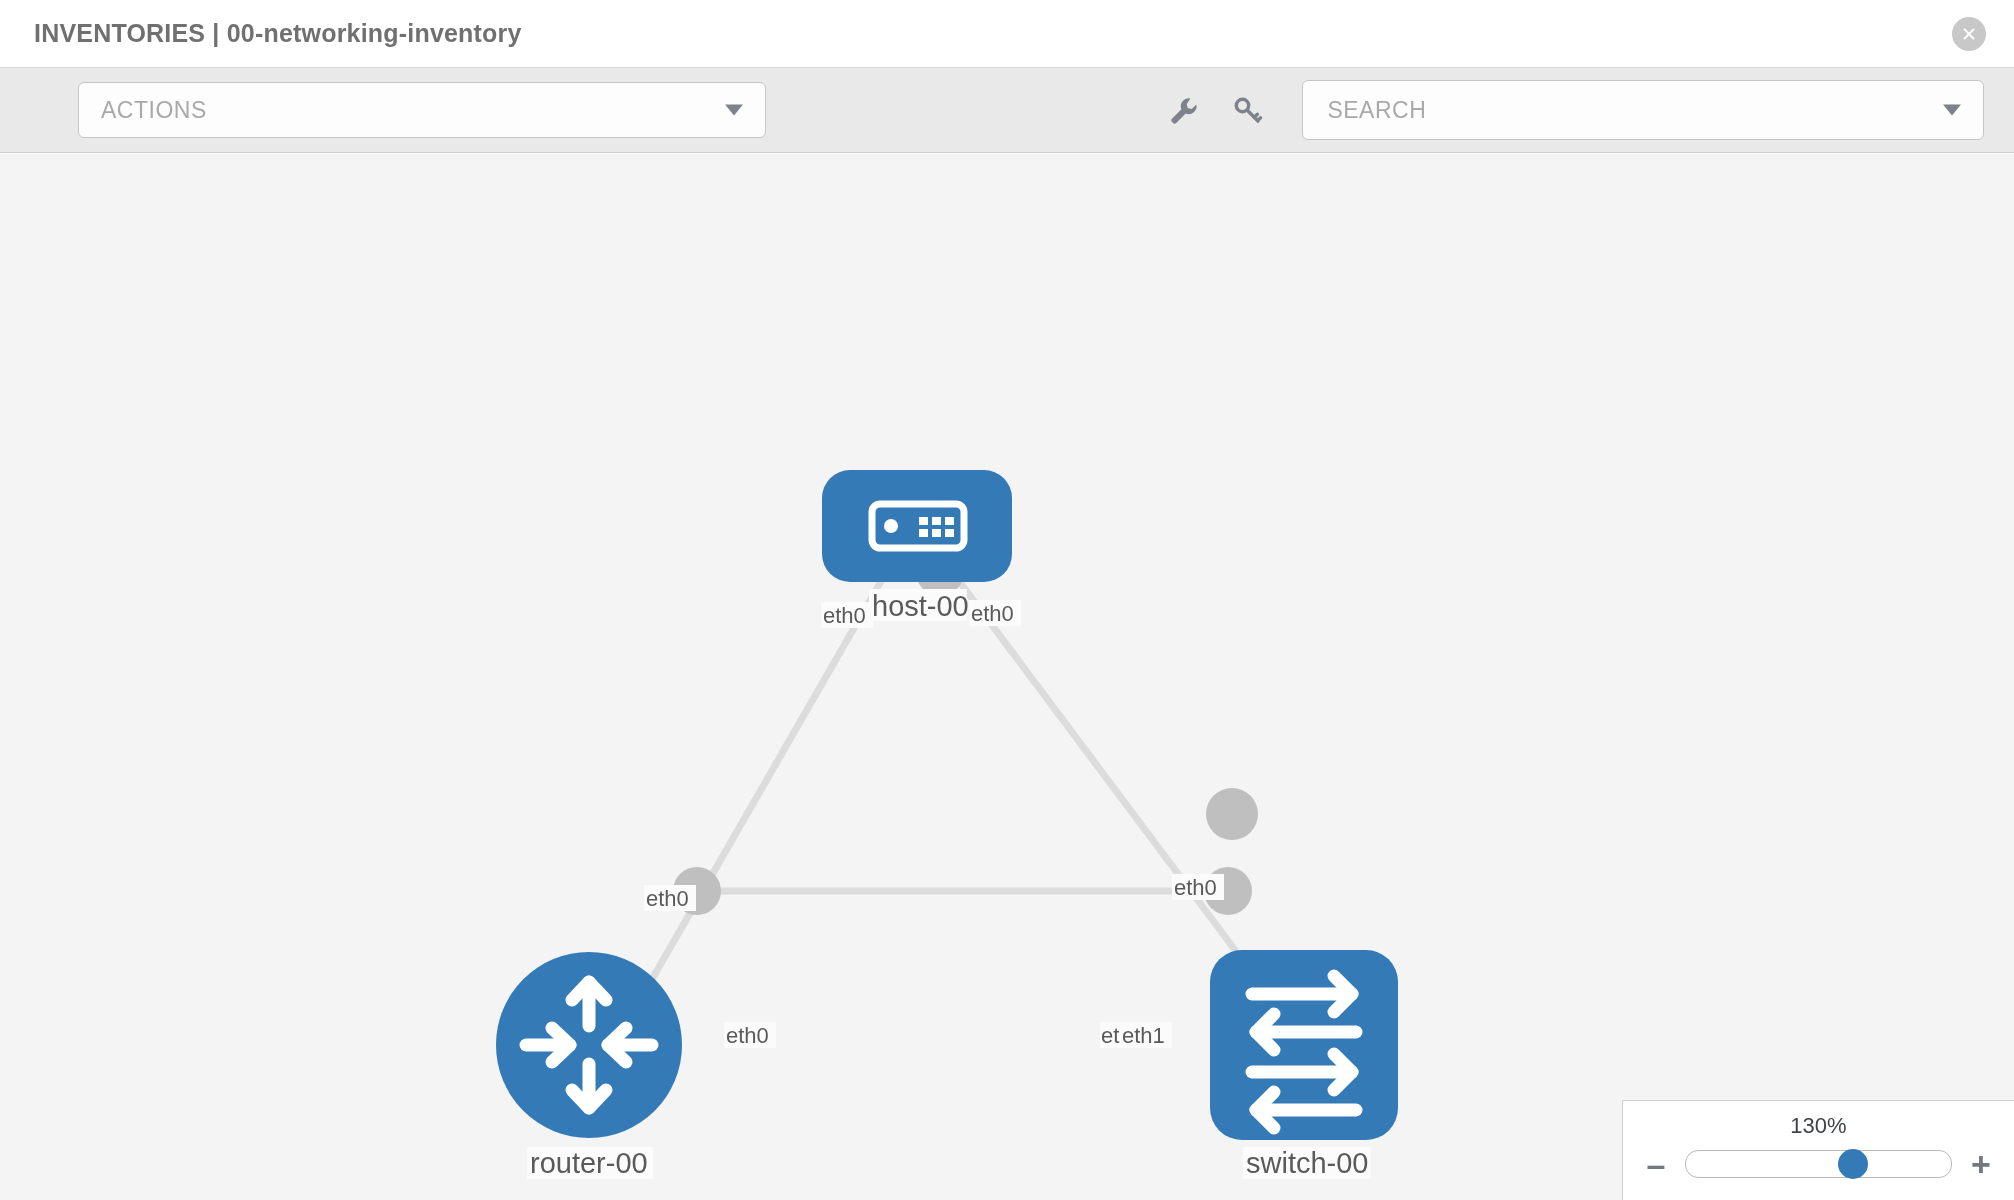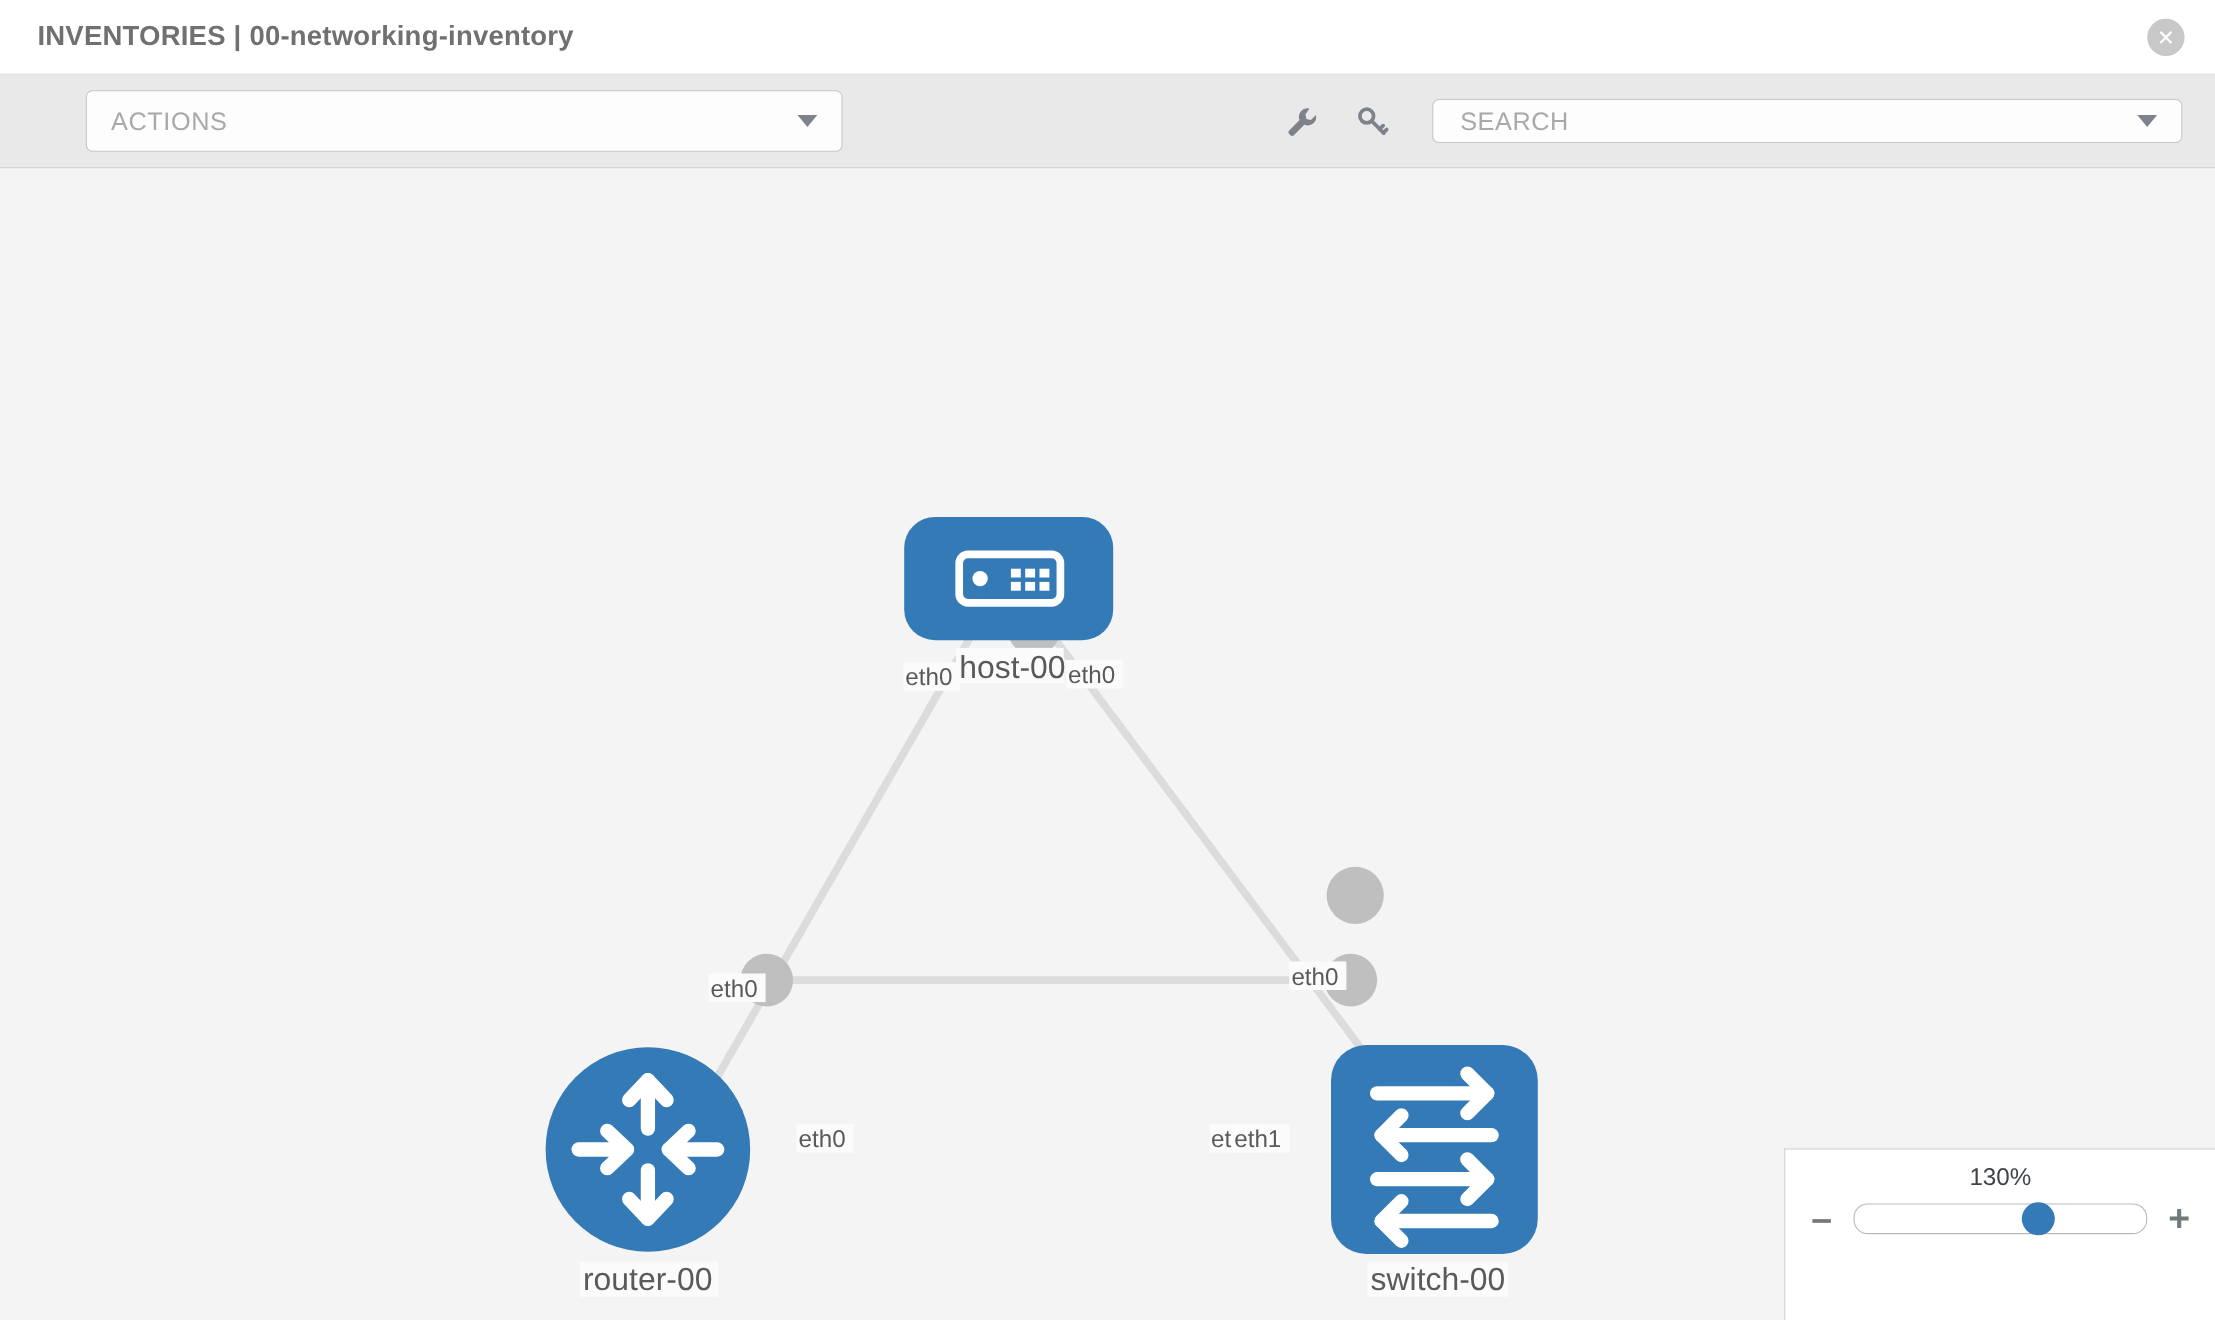--- a/index.html
+++ b/index.html
@@ -102,21 +102,21 @@
     width: 38px;
     height: 38px;
     display: flex;
     align-items: center;
     justify-content: center;
     cursor: pointer;
   }
   .search-wrap {
     margin-left: 36px;
     width: 792px;
-    height: 40px;
+    height: 60px;
     background: #fdfdfd;
     border: 1px solid #c6c6c6;
     border-radius: 6px;
     display: flex;
     align-items: center;
     padding: 12px 22px;
     box-sizing: border-box;
     position: relative;
   }
   .search-wrap input {
@@ -168,21 +168,21 @@
     fill: #5a5a5a;
   }
   .label-bg { fill: #fbfbfb; }
 
   
   .zoom-panel {
     position: absolute;
     right: 0;
     bottom: 0;
     width: 392px;
-    height: 156px;
+    height: 100px;
     background: #ffffff;
     border: 1px solid #d0d0d0;
     border-right: 0;
     border-bottom: 0;
     box-sizing: border-box;
     display: flex;
     flex-direction: column;
     align-items: center;
     padding-top: 12px;
   }

